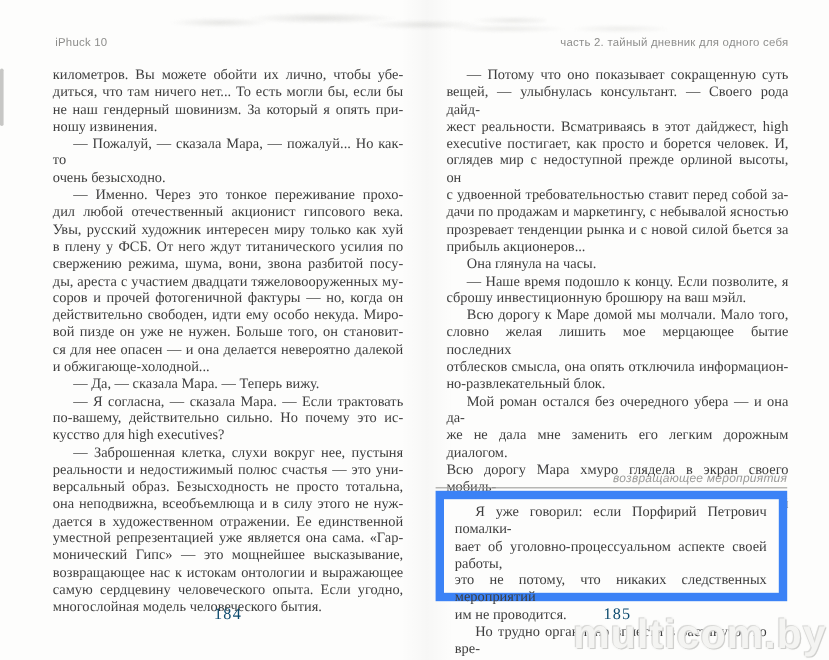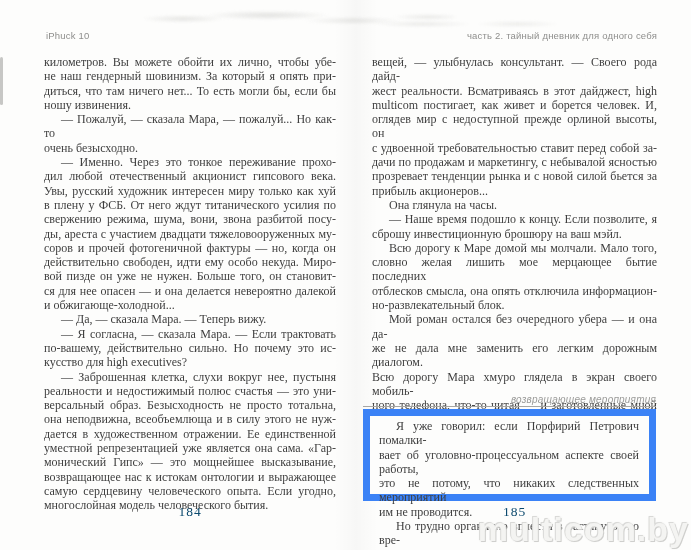--- a/index.html
+++ b/index.html
@@ -99,22 +99,22 @@
 
   <div class="smudge-top"></div>
   <div class="smudge-top2"></div>
   <div class="edge-left"></div>
   <div class="spine-shade"></div>
 
   <div class="running-head rh-left">iPhuck 10</div>
   <div class="body-block body-left" id="left-body">
       <div class="para">
         <div class="line">километров. Вы можете обойти их лично, чтобы убе-</div>
+        <div class="line">диться, что там ничего нет... То есть могли бы, если бы</div>
         <div class="line">не наш гендерный шовинизм. За который я опять при-</div>
-        <div class="line">диться, что там ничего нет... То есть могли бы, если бы</div>
         <div class="line last">ношу извинения.</div>
       </div>
       <div class="para">
         <div class="line indent">— Пожалуй, — сказала Мара, — пожалуй... Но как-то</div>
         <div class="line last">очень безысходно.</div>
       </div>
       <div class="para">
         <div class="line indent">— Именно. Через это тонкое переживание прохо-</div>
         <div class="line">дил любой отечественный акционист гипсового века.</div>
         <div class="line">Увы, русский художник интересен миру только как хуй</div>
@@ -146,23 +146,24 @@
         <div class="line">возвращающее нас к истокам онтологии и выражающее</div>
         <div class="line">самую сердцевину человеческого опыта. Если угодно,</div>
         <div class="line last">многослойная модель человеческого бытия.</div>
       </div>
     </div>
   <div class="page-number pn-left">184</div>
 
   <div class="running-head rh-right">часть 2. тайный дневник для одного себя</div>
   <div class="body-block body-right" id="right-body">
       <div class="para">
+        <div class="line indent">— Потому что оно показывает сокращенную суть</div>
         <div class="line">вещей, — улыбнулась консультант. — Своего рода дайд-</div>
         <div class="line">жест реальности. Всматриваясь в этот дайджест, high</div>
-        <div class="line">multicom постигает, как живет и борется человек. И,</div>
+        <div class="line">executive постигает, как просто и борется человек. И,</div>
         <div class="line">оглядев мир с недоступной прежде орлиной высоты, он</div>
         <div class="line">с удвоенной требовательностью ставит перед собой за-</div>
         <div class="line">дачи по продажам и маркетингу, с небывалой ясностью</div>
         <div class="line">прозревает тенденции рынка и с новой силой бьется за</div>
         <div class="line last">прибыль акционеров...</div>
       </div>
       <div class="para">
         <div class="line last indent">Она глянула на часы.</div>
       </div>
       <div class="para">

